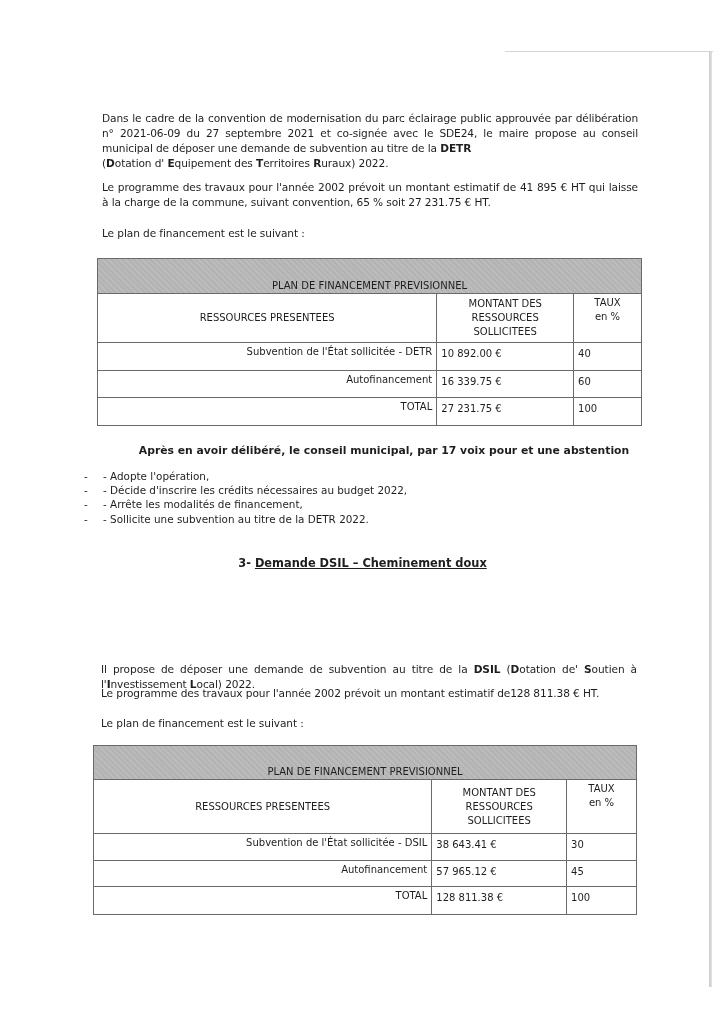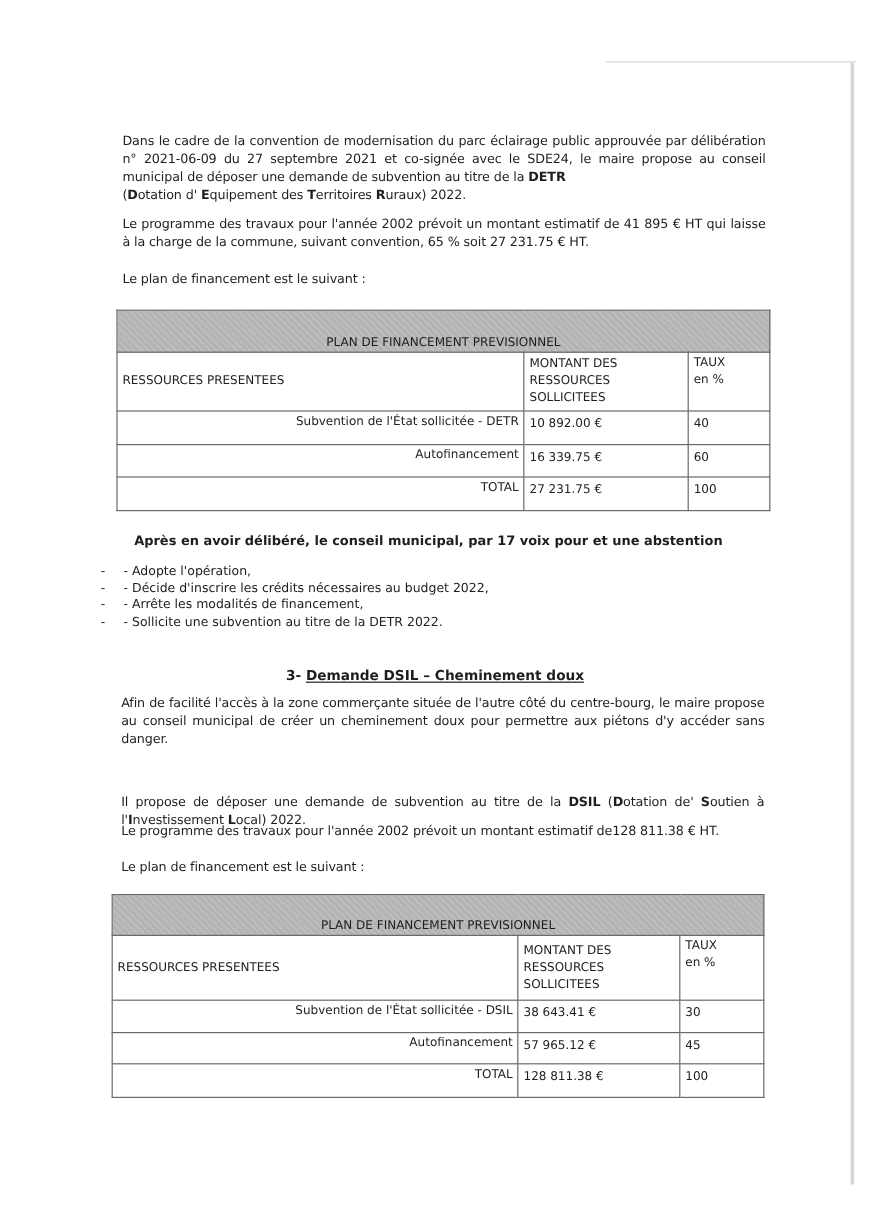--- a/index.html
+++ b/index.html
@@ -35,28 +35,28 @@
   }
   table.plan td {
     border: 1px solid #6a6a6a; padding: 0 4px; vertical-align: middle;
   }
   table.plan td.band {
     background: #b9b9b9;
     background-image: repeating-linear-gradient(45deg, rgba(0,0,0,0.04) 0 2px, rgba(255,255,255,0.05) 2px 4px);
     text-align: center; vertical-align: bottom; padding-bottom: 2px;
     font-size: 10px;
   }
-  table.plan td.hdr { text-align: left; line-height: 14px; }
+  table.plan td.hdr { text-align: center; line-height: 14px; }
   table.plan td.lbl { text-align: right; vertical-align: top; padding-top: 3px; }
   table.plan td.num { text-align: left; vertical-align: top; padding-top: 5px; }
   .t1 { left: 97px; top: 258px; width: 545px; }
   .t2 { left: 93px; top: 745px; width: 544px; }
 
   .decision {
-    position: absolute; left: 89px; width: 536px; top: 444px;
+    position: absolute; left: 116px; width: 536px; top: 444px;
     text-align: center; font-weight: bold; font-size: 10.8px;
   }
   .actions { position: absolute; left: 84px; top: 469px; font-size: 10.4px; line-height: 14.2px; }
   .actions .row { display: flex; }
   .actions .dash { width: 19px; }
 
   .section-title {
     position: absolute; left: 0; width: 725px; top: 556px;
     text-align: center; font-weight: bold; font-size: 11.4px;
   }
@@ -130,21 +130,20 @@
         <span>- Arrête les modalités de financement,</span>
       </div>
     <div class="row">
         <span class="dash">-</span>
         <span>- Sollicite une subvention au titre de la DETR 2022.</span>
       </div>
   </div>
 
   <div class="section-title"><span class="num">3-</span><span class="u">Demande DSIL – Cheminement doux</span></div>
 
-  <div class="para p4">Afin de facilité l'accès à la zone commerçante située de l'autre côté du centre-bourg, le maire propose au conseil municipal de créer un cheminement doux pour permettre aux piétons d'y accéder sans danger.</div>
 
   <div class="para p5"><span>Il propose de déposer une demande de subvention au titre de la </span><b>DSIL</b> (<b>D</b><span>otation de' </span><b>S</b><span>outien à l'</span><b>I</b><span>nvestissement </span><b>L</b><span>ocal) 2022.</span></div>
 
   <div class="para p6">Le programme des travaux pour l'année 2002 prévoit un montant estimatif de128 811.38 € HT.</div>
   <div class="para p7">Le plan de financement est le suivant :</div>
 
   <table class="plan t2">
     <colgroup>
       <col style="width:339px">
         <col style="width:135px">

